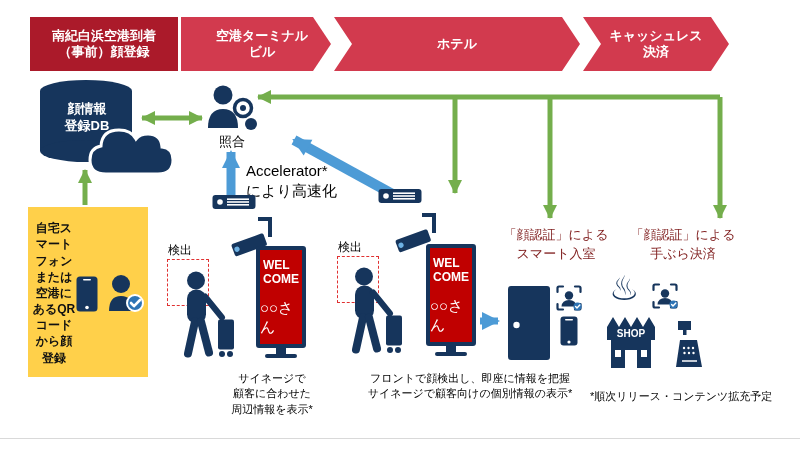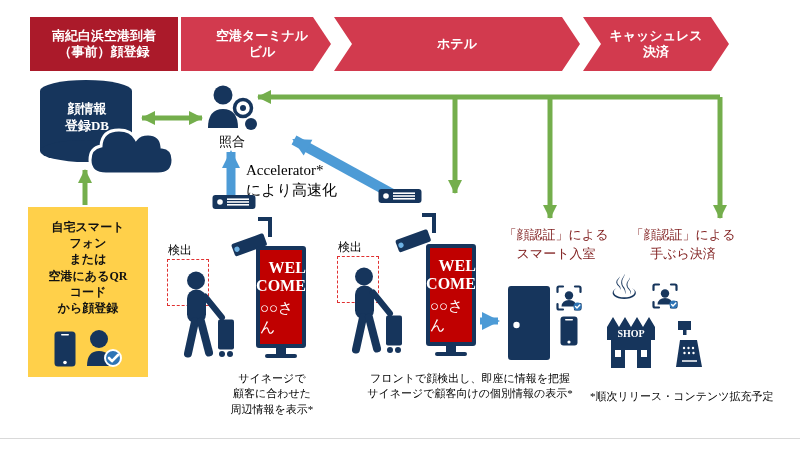--- a/index.html
+++ b/index.html
@@ -1,19 +1,19 @@
 <!DOCTYPE html>
 <html style="--dark-red: #ab1a2a; --red: #d23a4e; --navy: #16355c; --green: #74ae4c; --blue: #4d9bd6; --yellow: #ffd04a; --screen-red: #c00000;"><head>
 <meta charset="utf-8">
 <style>
   * { margin:0; padding:0; box-sizing:border-box; }
   html,body { width:800px; height:450px; background:#fff; overflow:hidden; }
   .stage {
     position:relative; width:800px; height:450px; background:#fff;
-    font-family:Liberation Serif, serif; color:#000;border-radius:29px;
+    font-family:Liberation Sans, sans-serif; color:#000;border-radius:29px;
   }
   .abs { position:absolute; }
   .pre { white-space:pre-line; }
 
   
   .step {
     position:absolute; top:17px; height:54px; display:flex; align-items:center;
     justify-content:center; text-align:center; color:#fff; font-weight:bold;
     font-size:13px; line-height:1.25;
   }
@@ -21,40 +21,40 @@
   .step-penta  { background:var(--red,#d23a4e);
     clip-path:polygon(0 0, calc(100% - 18px) 0, 100% 50%, calc(100% - 18px) 100%, 0 100%);
     padding-right:16px;padding-left:28px; }
   .step-chev   { background:var(--red,#d23a4e);
     clip-path:polygon(0 0, calc(100% - 18px) 0, 100% 50%, calc(100% - 18px) 100%, 0 100%, 18px 50%); }
 
   .db-label { color:#fff; font-weight:bold; font-size:13px; text-align:center; line-height:1.3; }
 
   .regbox {
     background:var(--yellow,#ffd04a); width:120px; height:170px;
-    display:flex; flex-direction:column; justify-content:space-between;
+    display:flex; flex-direction:row; justify-content:space-between;
     align-items:center; padding:12px 4px 10px; text-align:center;
   }
   .reg-text { font-size:12px; font-weight:600; color:#111; line-height:1.35; }
   .reg-icons { display:flex; gap:10px; align-items:flex-end; }
 
   .small-label { font-size:12px; color:#000; }
   .verify-label { font-size:13px; color:#000; text-align:center; }
   .note { font-size:15px; color:#000; line-height:1.3; }
   .caption { font-size:11px; color:#000; line-height:1.4; }
   .zone { border:1.5px dashed #e03131; }
 
   .signage { width:50px; }
   .sign-screen {
     width:50px; height:102px; background:var(--screen-red,#c00000);
     border:4px solid var(--navy,#16355c); border-radius:3px;
     display:flex; flex-direction:column; justify-content:space-between;
     align-items:center; padding:9px 0 7px;
   }
-  .sign-msg { color:#fff; font-weight:bold; font-size:16px; text-align:right; line-height:1.15; }
+  .sign-msg { color:#fff; font-weight:bold; font-size:12px; text-align:left; line-height:1.15; }
   .sign-guest { color:#fff; font-size:15px; }
   .sign-post { width:10px; height:6px; background:var(--navy,#16355c); margin:0 auto; }
   .sign-base { width:32px; height:4px; background:var(--navy,#16355c); margin:0 auto; border-radius:2px; }
 
   .feature-label { font-size:13px; color:#7f1d1d; text-align:center; line-height:1.45; }
   .onsen { font-size:34px; color:var(--navy,#16355c); line-height:1; }
   .footnote { font-size:11px; color:#000;text-align:center; }
   .bottom-line { left:0; top:438px; width:800px; height:1px; background:#d9d9d9; }
   svg { display:block; }
 </style>

